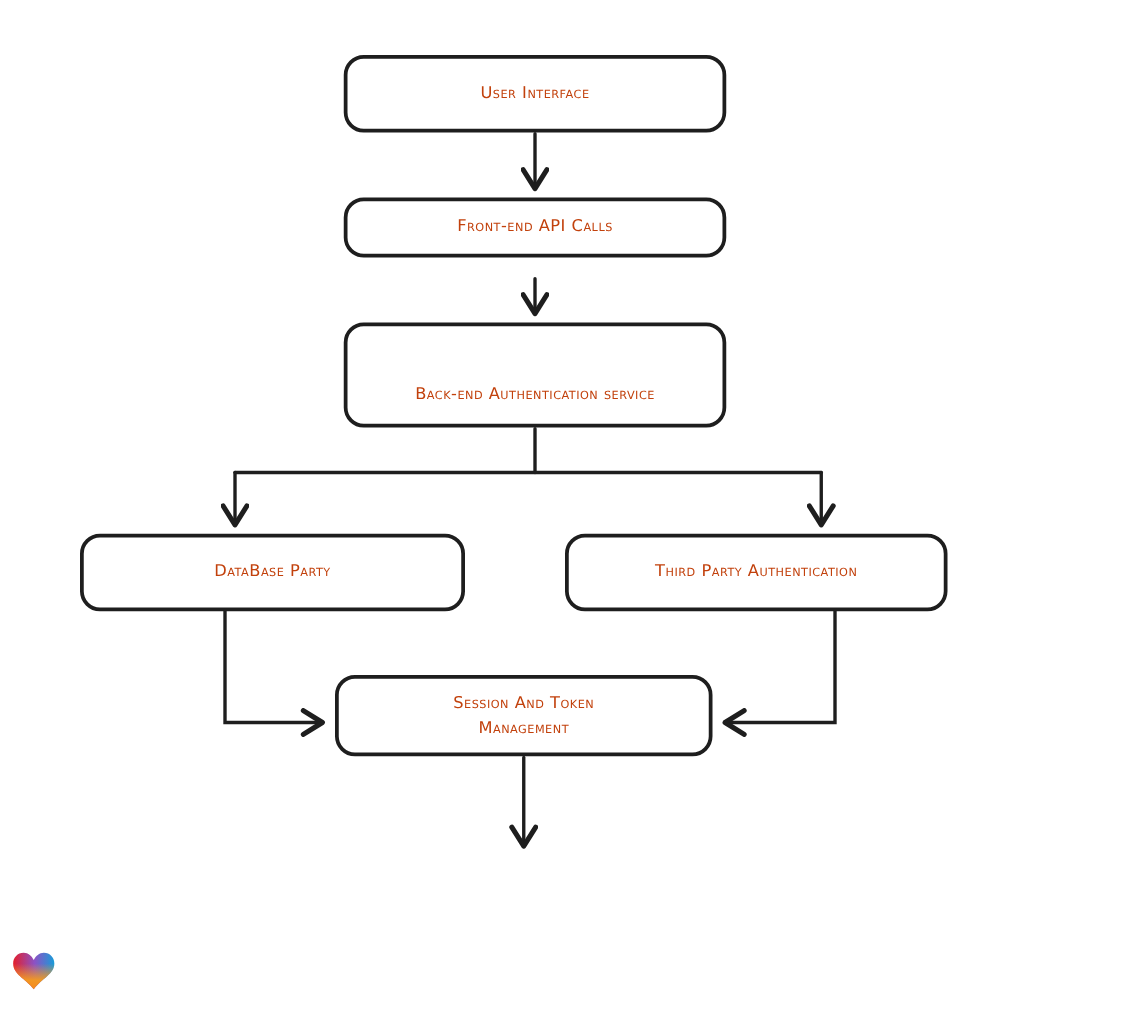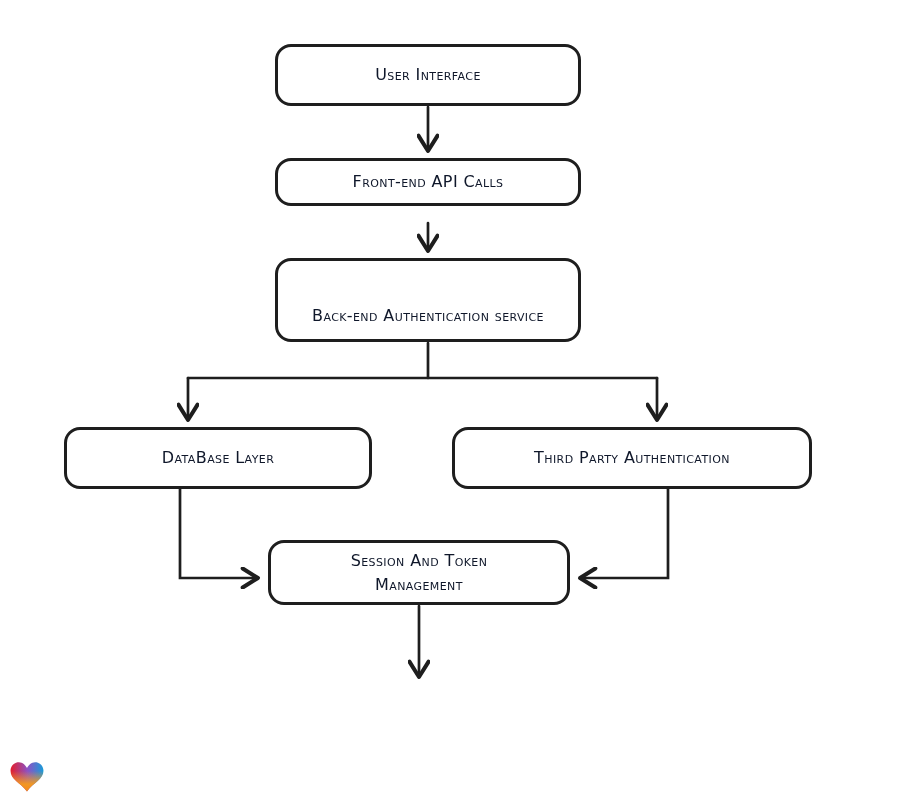--- a/index.html
+++ b/index.html
@@ -32,34 +32,34 @@
     box-sizing: border-box;
     background: #ffffff;
     border: 3px solid #1e1e1e;
     border-radius: 16px;
     display: flex;
     align-items: center;
     justify-content: center;
     text-align: center;
   }
   .node-label {
-    font-size: 16px;
+    font-size: 13px;
     font-variant: small-caps;
     letter-spacing: 0.4px;
-    color: #0f172a;
+    color: #c2410c;
     line-height: 1.5;
     font-weight: 500;
   }
   
   #n-user-interface      { left: 275px; top: 44px;  width: 306px; height: 62px; }
   #n-frontend-api        { left: 275px; top: 158px; width: 306px; height: 48px; }
   #n-backend-auth        { left: 275px; top: 258px; width: 306px; height: 84px; }
   #n-backend-auth .node-label { max-width: 235px; margin-top: 32px; }
   #n-database-layer      { left: 64px;  top: 427px; width: 308px; height: 62px; }
-  #n-third-party-auth    { left: 452px; top: 427px; width: 360px; height: 62px; }
+  #n-third-party-auth    { left: 452px; top: 427px; width: 306px; height: 62px; }
   #n-session-token       { left: 268px; top: 540px; width: 302px; height: 65px; align-items: center; }
   #n-session-token .node-label { max-width: 180px; }
   #n-security-measures   { left: 268px; top: 685px; width: 302px; height: 62px; }
   .logo {
     position: absolute;
     left: 10px;
     top: 759px;
     width: 34px;
     height: 34px;
     cursor: pointer;
@@ -95,21 +95,21 @@
 
   <div class="node" id="n-frontend-api">
     <span class="node-label">Front-end API Calls</span>
   </div>
 
   <div class="node" id="n-backend-auth">
     <span class="node-label">Back-end Authentication service</span>
   </div>
 
   <div class="node" id="n-database-layer">
-    <span class="node-label">DataBase Layer</span>
+    <span class="node-label">DataBase Party</span>
   </div>
 
   <div class="node" id="n-third-party-auth">
     <span class="node-label">Third Party Authentication</span>
   </div>
 
   <div class="node" id="n-session-token">
     <span class="node-label">Session And Token Management</span>
   </div>
 

